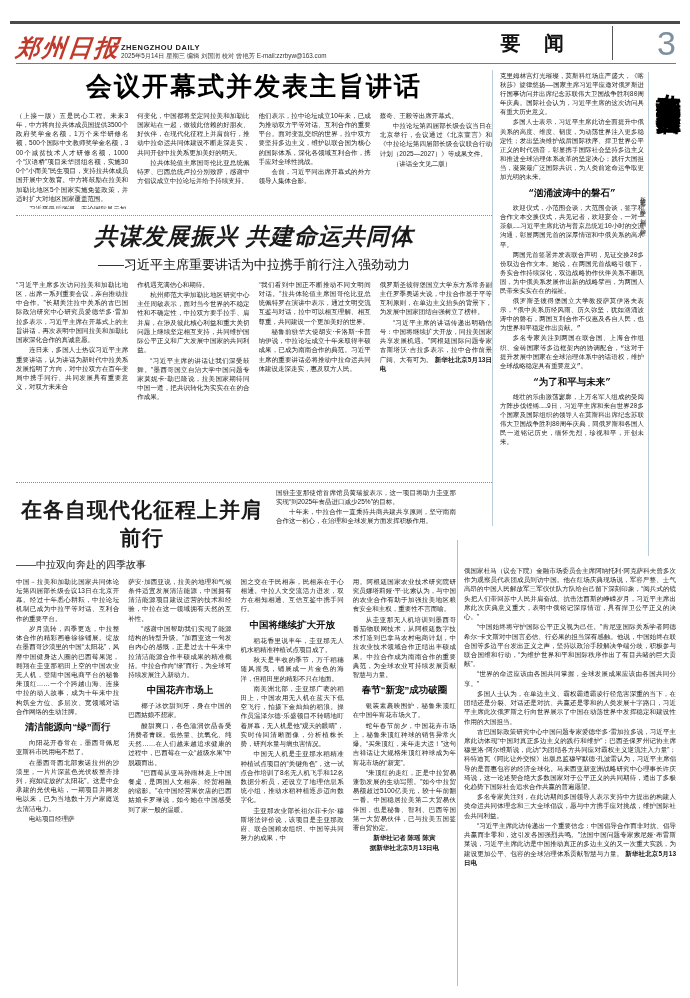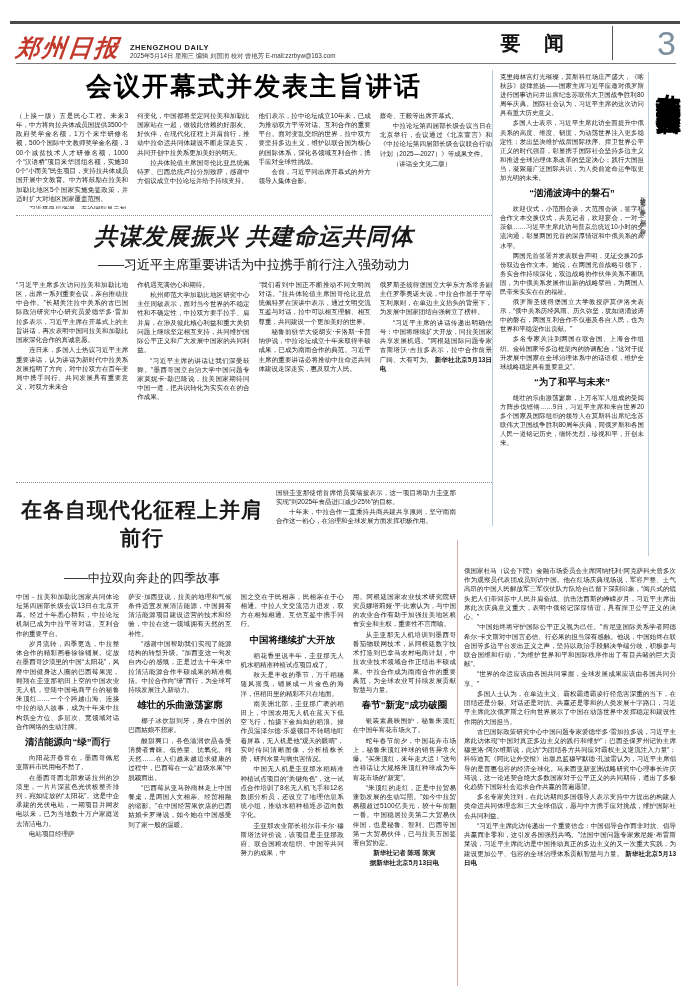--- a/index.html
+++ b/index.html
@@ -6,21 +6,21 @@
   html,body { width:690px; height:998px; background:#f7f7f5; }
   body { font-family:"Liberation Sans","DejaVu Sans",sans-serif; color:#1a1a1a; }
   .page { position:relative; width:690px; height:998px; background:#fff; overflow:hidden; }
 
   
   .toprule { position:absolute; left:10px; right:10px; top:21px; height:3px; background:#4a4a4a; }
   .masthead { position:absolute; left:16px; right:14px; top:30px; height:34px;
               display:flex; align-items:flex-end; border-bottom:1.5px solid #7a7a7a; padding-bottom:3px; }
   .logo { font-family:"DejaVu Serif","Liberation Serif",serif; font-weight:bold; font-style:italic;
           color:#c0392b; font-size:24px; letter-spacing:2px; transform:skewX(-6deg); line-height:1; }
-  .mast-info { margin-left:10px; line-height:1.25; }
+  .mast-info { margin-left:1px; line-height:1.25; }
   .mast-en { font-size:7.5px; font-weight:bold; color:#222; letter-spacing:.5px; }
   .mast-date { font-size:6.3px; color:#333; }
   .mast-right { margin-left:auto; display:flex; align-items:center;gap:35px; }
   .section-label { font-size:20px; font-weight:600; letter-spacing:9px; color:#111; margin-right:2px; }
   .folio-divider { width:1px; height:34px; background:#555; margin:0 9px 0 2px; }
   .page-number { font-size:34px; color:#7e8f9e; line-height:1; }
 
   
   .para { font-size:6.5px; line-height:1.42; text-align:justify; text-indent:2em; color:#222;
           margin-bottom:1px; word-break:break-all; }
@@ -37,31 +37,31 @@
   .dotted-rule { border:none; border-top:1px dotted #8c8c8c; margin:6px 0 5px; }
 
   .mid-title { font-size:23px; font-weight:700; text-align:center; letter-spacing:1px; margin-top:2px;font-style:italic; }
   .mid-subtitle { font-size:13px; text-align:center; margin:4px 0 6px; color:#111; }
   .mid-cols { height:196px; }
 
   .bottom-story { width:440px; }
   .bs-header { display:flex; margin-top:3px; }
   .bs-titleblock { width:252px; padding-top:8px; }
   .bs-title { font-size:21px; font-weight:700; text-align:center; letter-spacing:1px; }
-  .bs-subtitle { font-size:12px; text-align:center; margin-top:18px; }
+  .bs-subtitle { font-size:10px; text-align:left; margin-top:6px; }
   .bs-intro { flex:1; padding-left:8px; overflow:hidden; height:62px; }
   .bs-cols { margin-top:5px; height:352px; }
 
   
   .vline { position:absolute; width:1px; background:#b9cddc; }
   .vline-main { left:492px; top:70px; height:456px; }
   .vline-lower { left:457px; top:540px; height:446px; background:#dcb0a8; }
   .vline-head { left:648px; top:72px; height:484px; }
 
-  .rs-upper-text { position:absolute; left:500px; top:72px; width:144px; height:490px; overflow:hidden; }
+  .rs-upper-text { position:absolute; left:500px; top:72px; width:144px; height:490px; overflow:hidden;font-family:Liberation Mono, monospace; }
   .rs-upper-text .para { font-size:6.4px; }
   .rs-vtitle { position:absolute; left:651px; top:74px; height:486px; width:36px;
                writing-mode:vertical-rl; text-orientation:upright; font-size:25px; font-weight:600;
                letter-spacing:1px; color:#000; line-height:36px; }
   .rs-vbyline { position:absolute; left:638px; top:192px; height:120px; writing-mode:vertical-rl;
                 text-orientation:upright; font-size:5.8px; color:#444; letter-spacing:1px; }
   .rs-lower { position:absolute; left:464px; top:566px; width:212px; height:422px; overflow:hidden; }
 </style>
 </head>
 <body>
@@ -154,21 +154,21 @@
             <p class="para noindent">中国－拉美和加勒比国家共同体论坛第四届部长级会议13日在北京开幕。经过十年悉心耕耘，中拉论坛机制已成为中拉平等对话、互利合作的重要平台。</p>
             <p class="para">岁月流转，四季更迭，中拉整体合作的精彩画卷徐徐铺展。绽放在墨西哥沙漠里的中国“太阳花”，风靡中国健身达人圈的巴西莓果泥，翱翔在圭亚那稻田上空的中国农业无人机，登陆中国电商平台的秘鲁朱顶红……一个个跨越山海、连接中拉的动人故事，成为十年来中拉构筑全方位、多层次、宽领域对话合作网络的生动注脚。</p>
             <h4 class="crosshead">清洁能源向“绿”而行</h4>
             <p class="para">向阳花开春常在，墨西哥佩尼亚斯科市民用电不愁了。</p>
             <p class="para">在墨西哥西北部索诺拉州的沙漠里，一片片深蓝色光伏板整齐排列，宛如绽放的“太阳花”。这是中企承建的光伏电站，一期项目并网发电以来，已为当地数十万户家庭送去清洁电力。</p>
             <p class="para">电站项目经理萨</p>
           </div>
         <div class="col">
             <p class="para noindent">萨安·加西亚说，拉美的地理和气候条件适宜发展清洁能源，中国拥有清洁能源项目建设运营的技术和经验，中拉在这一领域拥有天然的互补性。</p>
             <p class="para">“感谢中国帮助我们实现了能源结构的转型升级。”加西亚这一句发自内心的感慨，正是过去十年来中拉清洁能源合作丰硕成果的精准概括。中拉合作向“绿”而行，为全球可持续发展注入新动力。</p>
-            <h4 class="crosshead">雄壮的乐曲激荡寥廓</h4>
+            <h4 class="crosshead">中国花卉市场上</h4>
             <p class="para">椰子冰饮甜到牙，身在中国的巴西姑娘不想家。</p>
             <p class="para">酸甜爽口，各色滋润饮品备受消费者青睐。低热量、抗氧化、纯天然……在人们越来越追求健康的过程中，巴西莓在一众“超级水果”中脱颖而出。</p>
             <p class="para">“巴西莓从亚马孙雨林走上中国餐桌，是两国人文相亲、经贸相融的缩影。”在中国经营果饮店的巴西姑娘卡罗琳说，如今她在中国感受到了家一般的温暖。</p>
           </div>
         <div class="col">
             <p class="para noindent">国之交在于民相亲，民相亲在于心相通。中拉人文交流活力迸发，双方在相知相通、互信互鉴中携手同行。</p>
             <h4 class="crosshead">中国将继续扩大开放</h4>
             <p class="para">稻花香里说丰年，圭亚那无人机水稻精准种植试点项目成了。</p>
             <p class="para">秋天是丰收的季节，万千稻穗随风摇曳，铺展成一片金色的海洋，但稻田里的精彩不只在地面。</p>
             <p class="para">南美洲北部，圭亚那广袤的稻田上，中国农用无人机在蓝天下低空飞行，拍摄下金灿灿的稻浪。操作员温泽尔德·乐盛顿目不转睛地盯着屏幕，无人机是他“观天的眼睛”，实时传回清晰图像，分析植株长势，研判水量与病虫害情况。</p>

